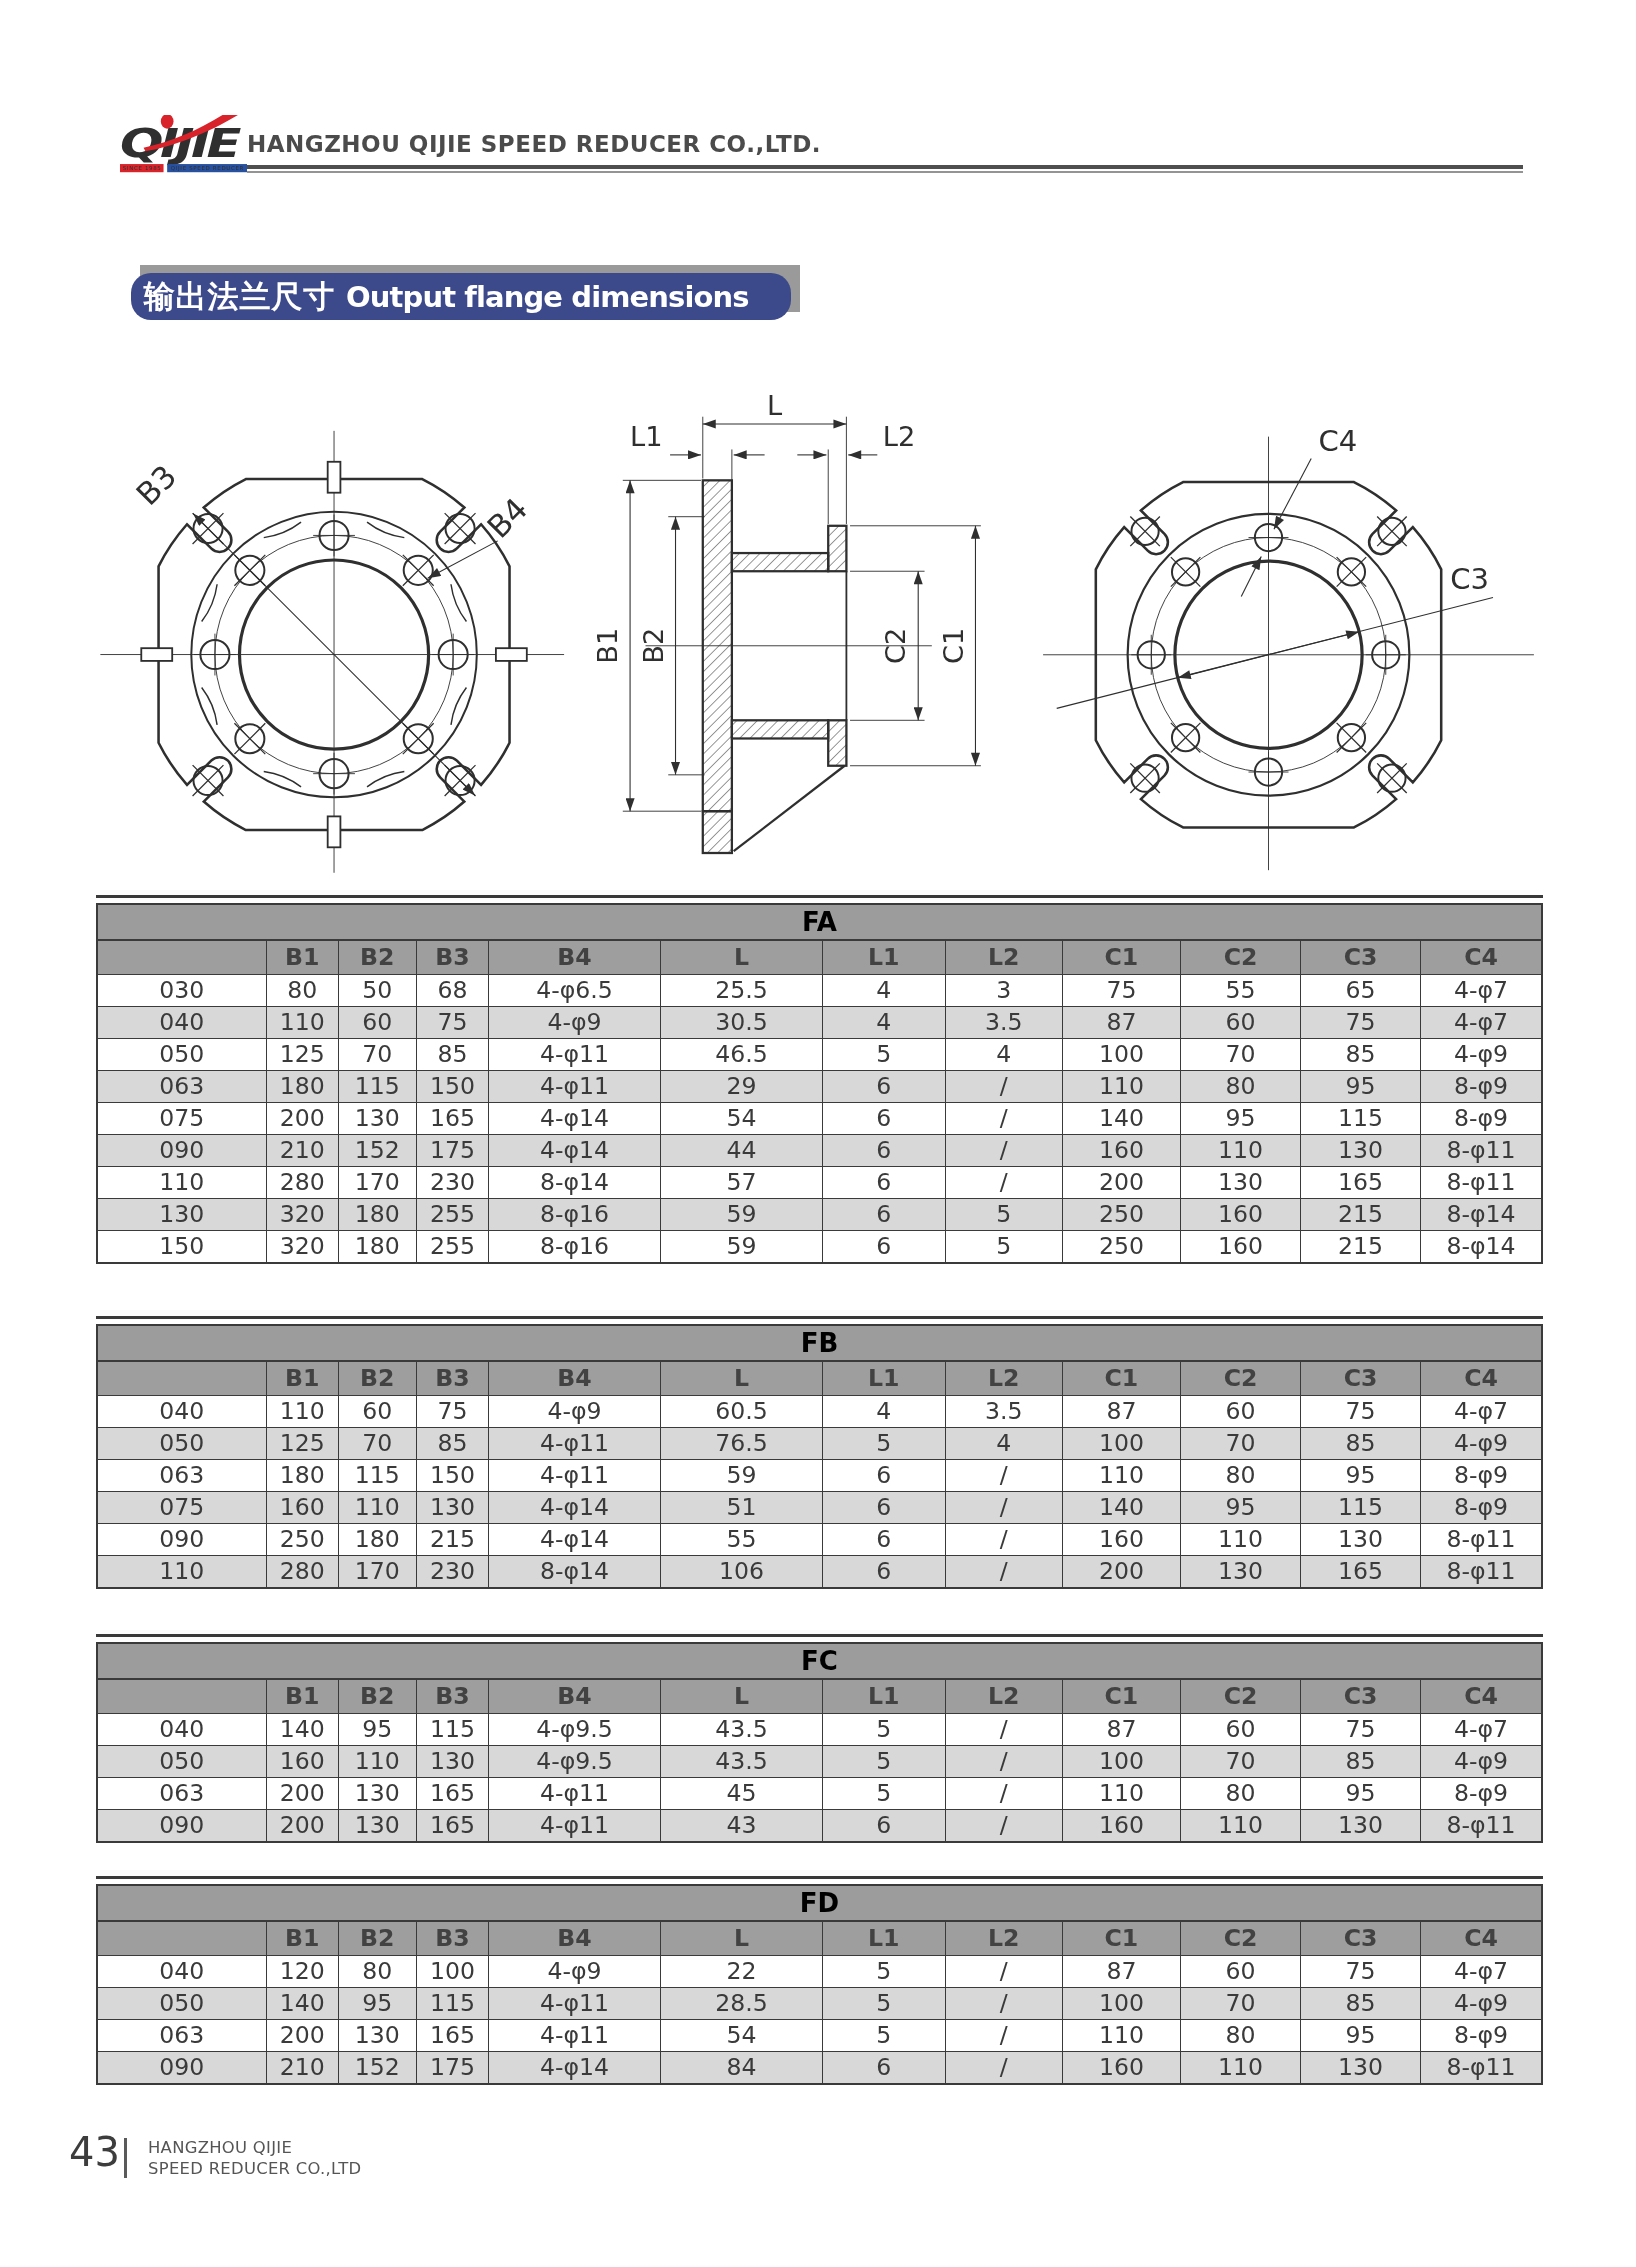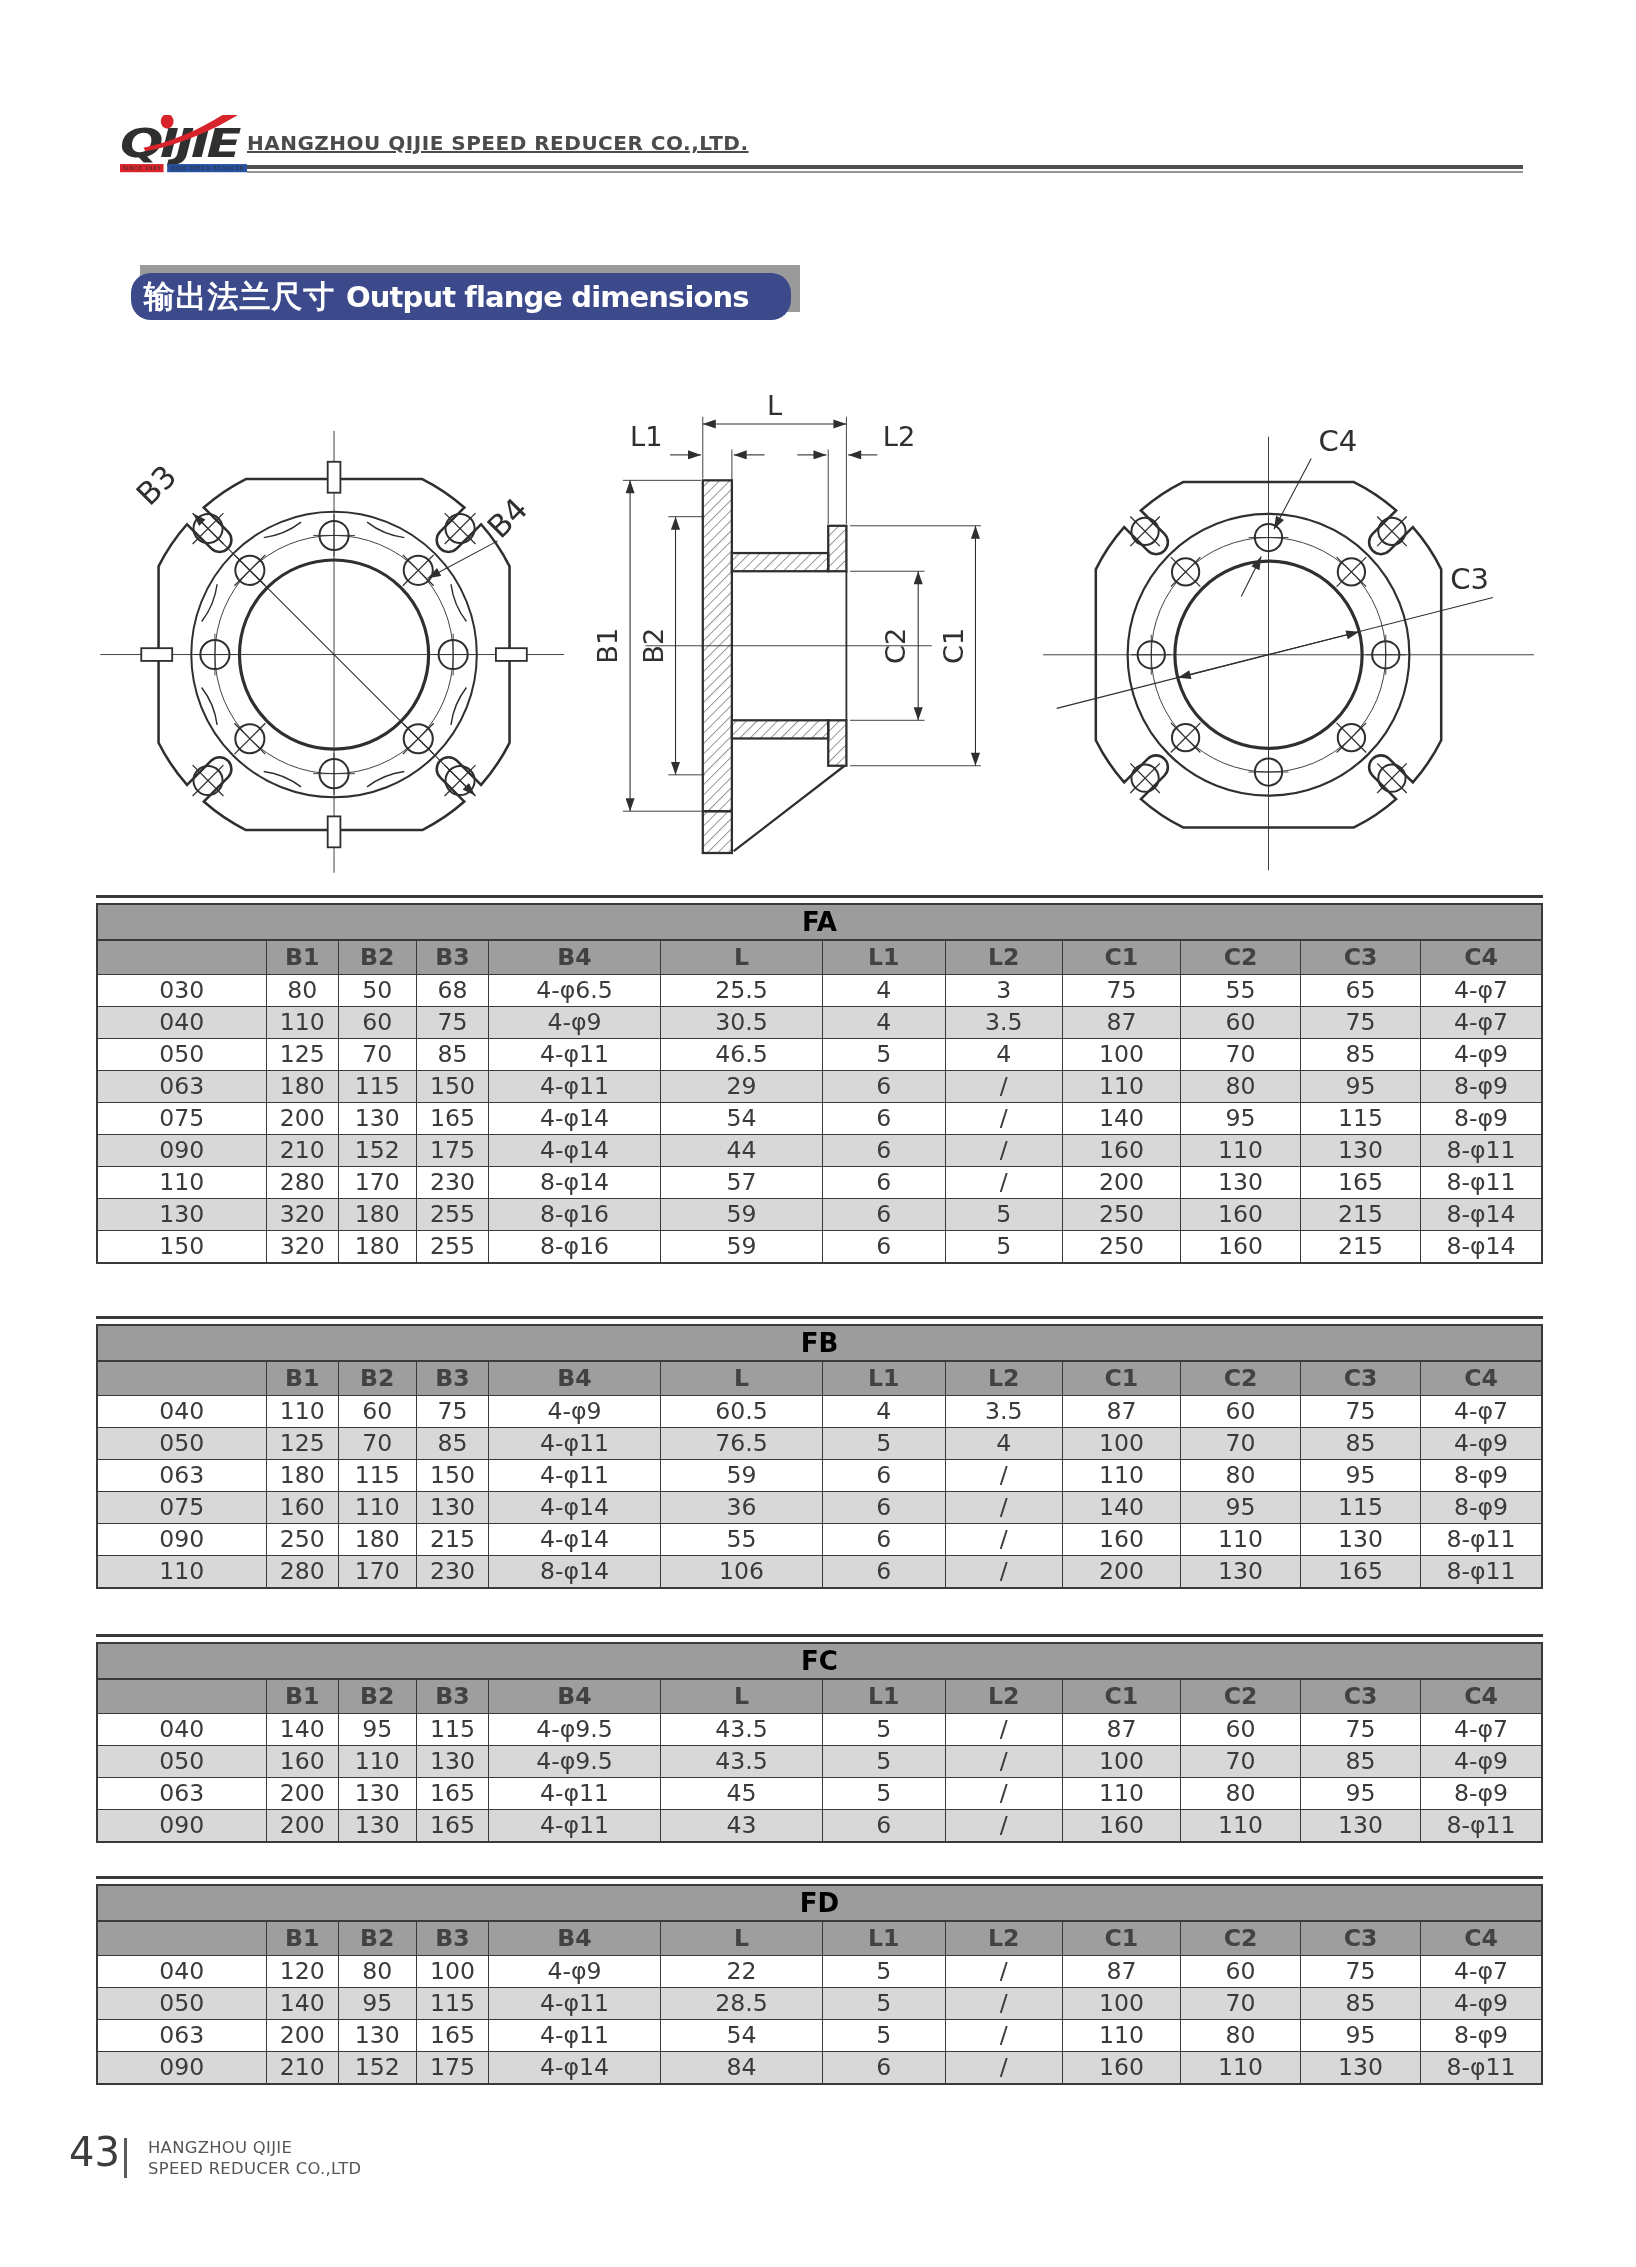--- a/index.html
+++ b/index.html
@@ -1,21 +1,21 @@
 <!DOCTYPE html>
 <html style="font-size:14.5px"><head>
 <meta charset="utf-8">
 <style>
   html,body{margin:0;padding:0;background:#e8e8e8;}
   .page{position:relative;width:1636px;height:2267px;background:#ffffff;overflow:hidden;
         font-family:"DejaVu Sans","Liberation Sans",sans-serif;}
   
   .logo{position:absolute;left:120px;top:115px;}
-  .company{position:absolute;left:247px;top:131px;font-size:20px;font-weight:bold;
-           color:#4b4b4b;letter-spacing:0.5px;white-space:nowrap;text-decoration:underline;}
+  .company{position:absolute;left:247px;top:131px;font-size:23px;font-weight:bold;
+           color:#4b4b4b;letter-spacing:0.5px;white-space:nowrap;}
   .rule1{position:absolute;left:247px;top:165px;width:1276px;height:3.6px;background:#4f4f4f;}
   .rule2{position:absolute;left:247px;top:171px;width:1276px;height:1.8px;background:#949494;}
   
   .tshadow{position:absolute;left:140px;top:265px;width:660px;height:47px;background:#9a9a9a;}
   .tbar{position:absolute;left:131px;top:273px;width:660px;height:47px;background:#3c4a8b;
         color:#fff;white-space:nowrap;display:flex;align-items:center;padding-left:12.7px;box-sizing:border-box;border-radius:20px;}
   .tbar .zh{font-size:31px;font-weight:bold;letter-spacing:0.9px;}
   .tbar .en{font-size:29px;font-weight:bold;margin-left:11px;letter-spacing:-0.9px;}
   
   .drw{position:absolute;}
@@ -485,21 +485,21 @@
               <td>80</td>
               <td>95</td>
               <td>8-φ9</td>
             </tr>
             <tr class="alt">
               <td>075</td>
               <td>160</td>
               <td>110</td>
               <td>130</td>
               <td>4-φ14</td>
-              <td>36</td>
+              <td>51</td>
               <td>6</td>
               <td>/</td>
               <td>140</td>
               <td>95</td>
               <td>115</td>
               <td>8-φ9</td>
             </tr>
             <tr>
               <td>090</td>
               <td>250</td>

